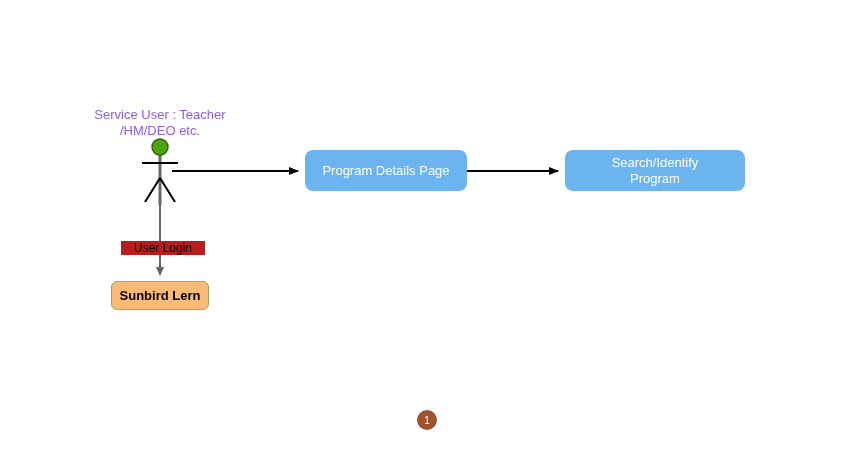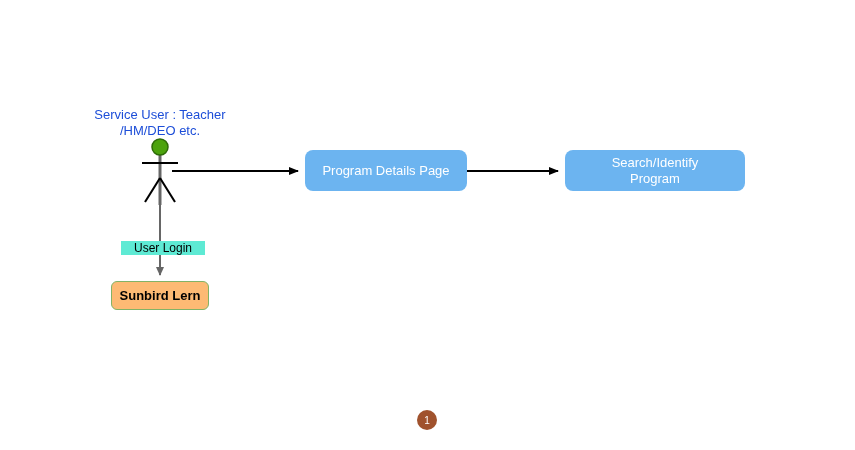--- a/index.html
+++ b/index.html
@@ -26,30 +26,30 @@
     height: 450px;
   }
   .actor-caption {
     position: absolute;
     left: 60px;
     top: 107px;
     width: 200px;
     text-align: center;
     font-size: 13px;
     line-height: 16px;
-    color: #1d4ed8;
+    color: #8b5cf6;
     white-space: pre-line;
   }
   .edge-label {
     position: absolute;
     font-size: 12px;
     line-height: 14px;
     color: #000000;
     text-align: center;
-    background: #5eead4;
+    background: #b91c1c;
     padding: 0 2px;
   }
   #label-user-login {
     left: 121px;
     top: 241px;
     width: 80px;
   }
   .node-box {
     position: absolute;
     box-sizing: border-box;

